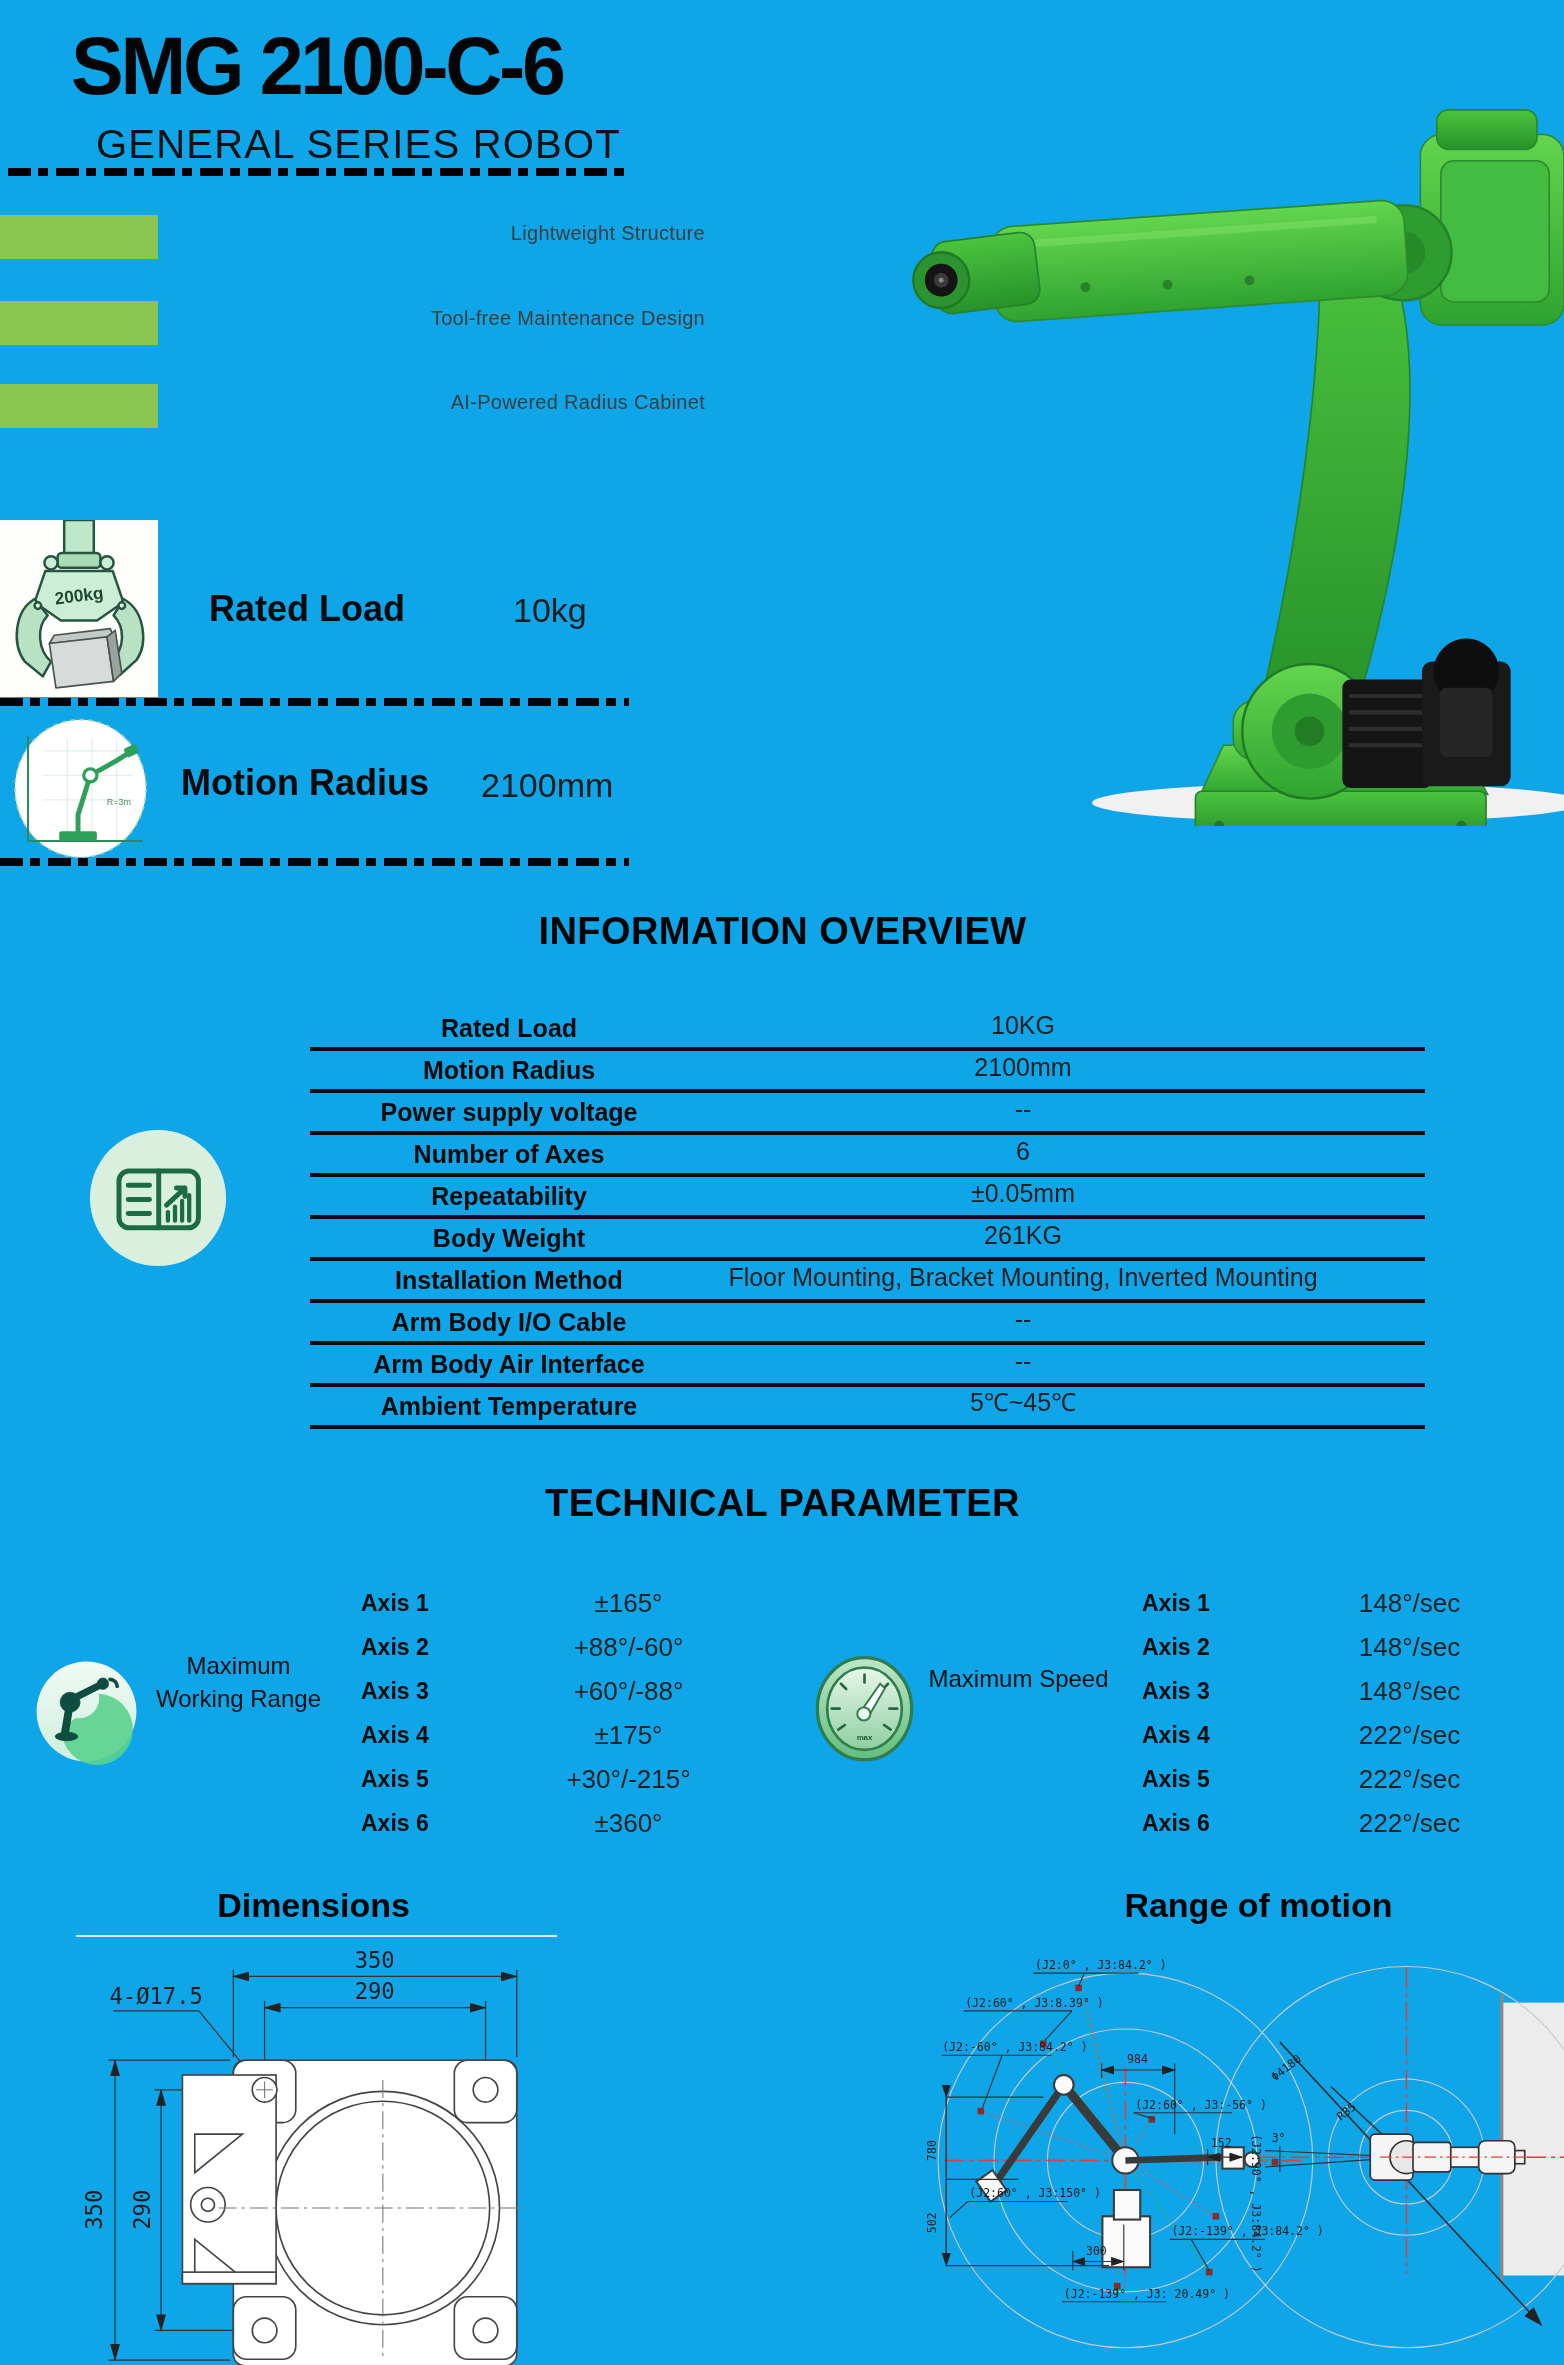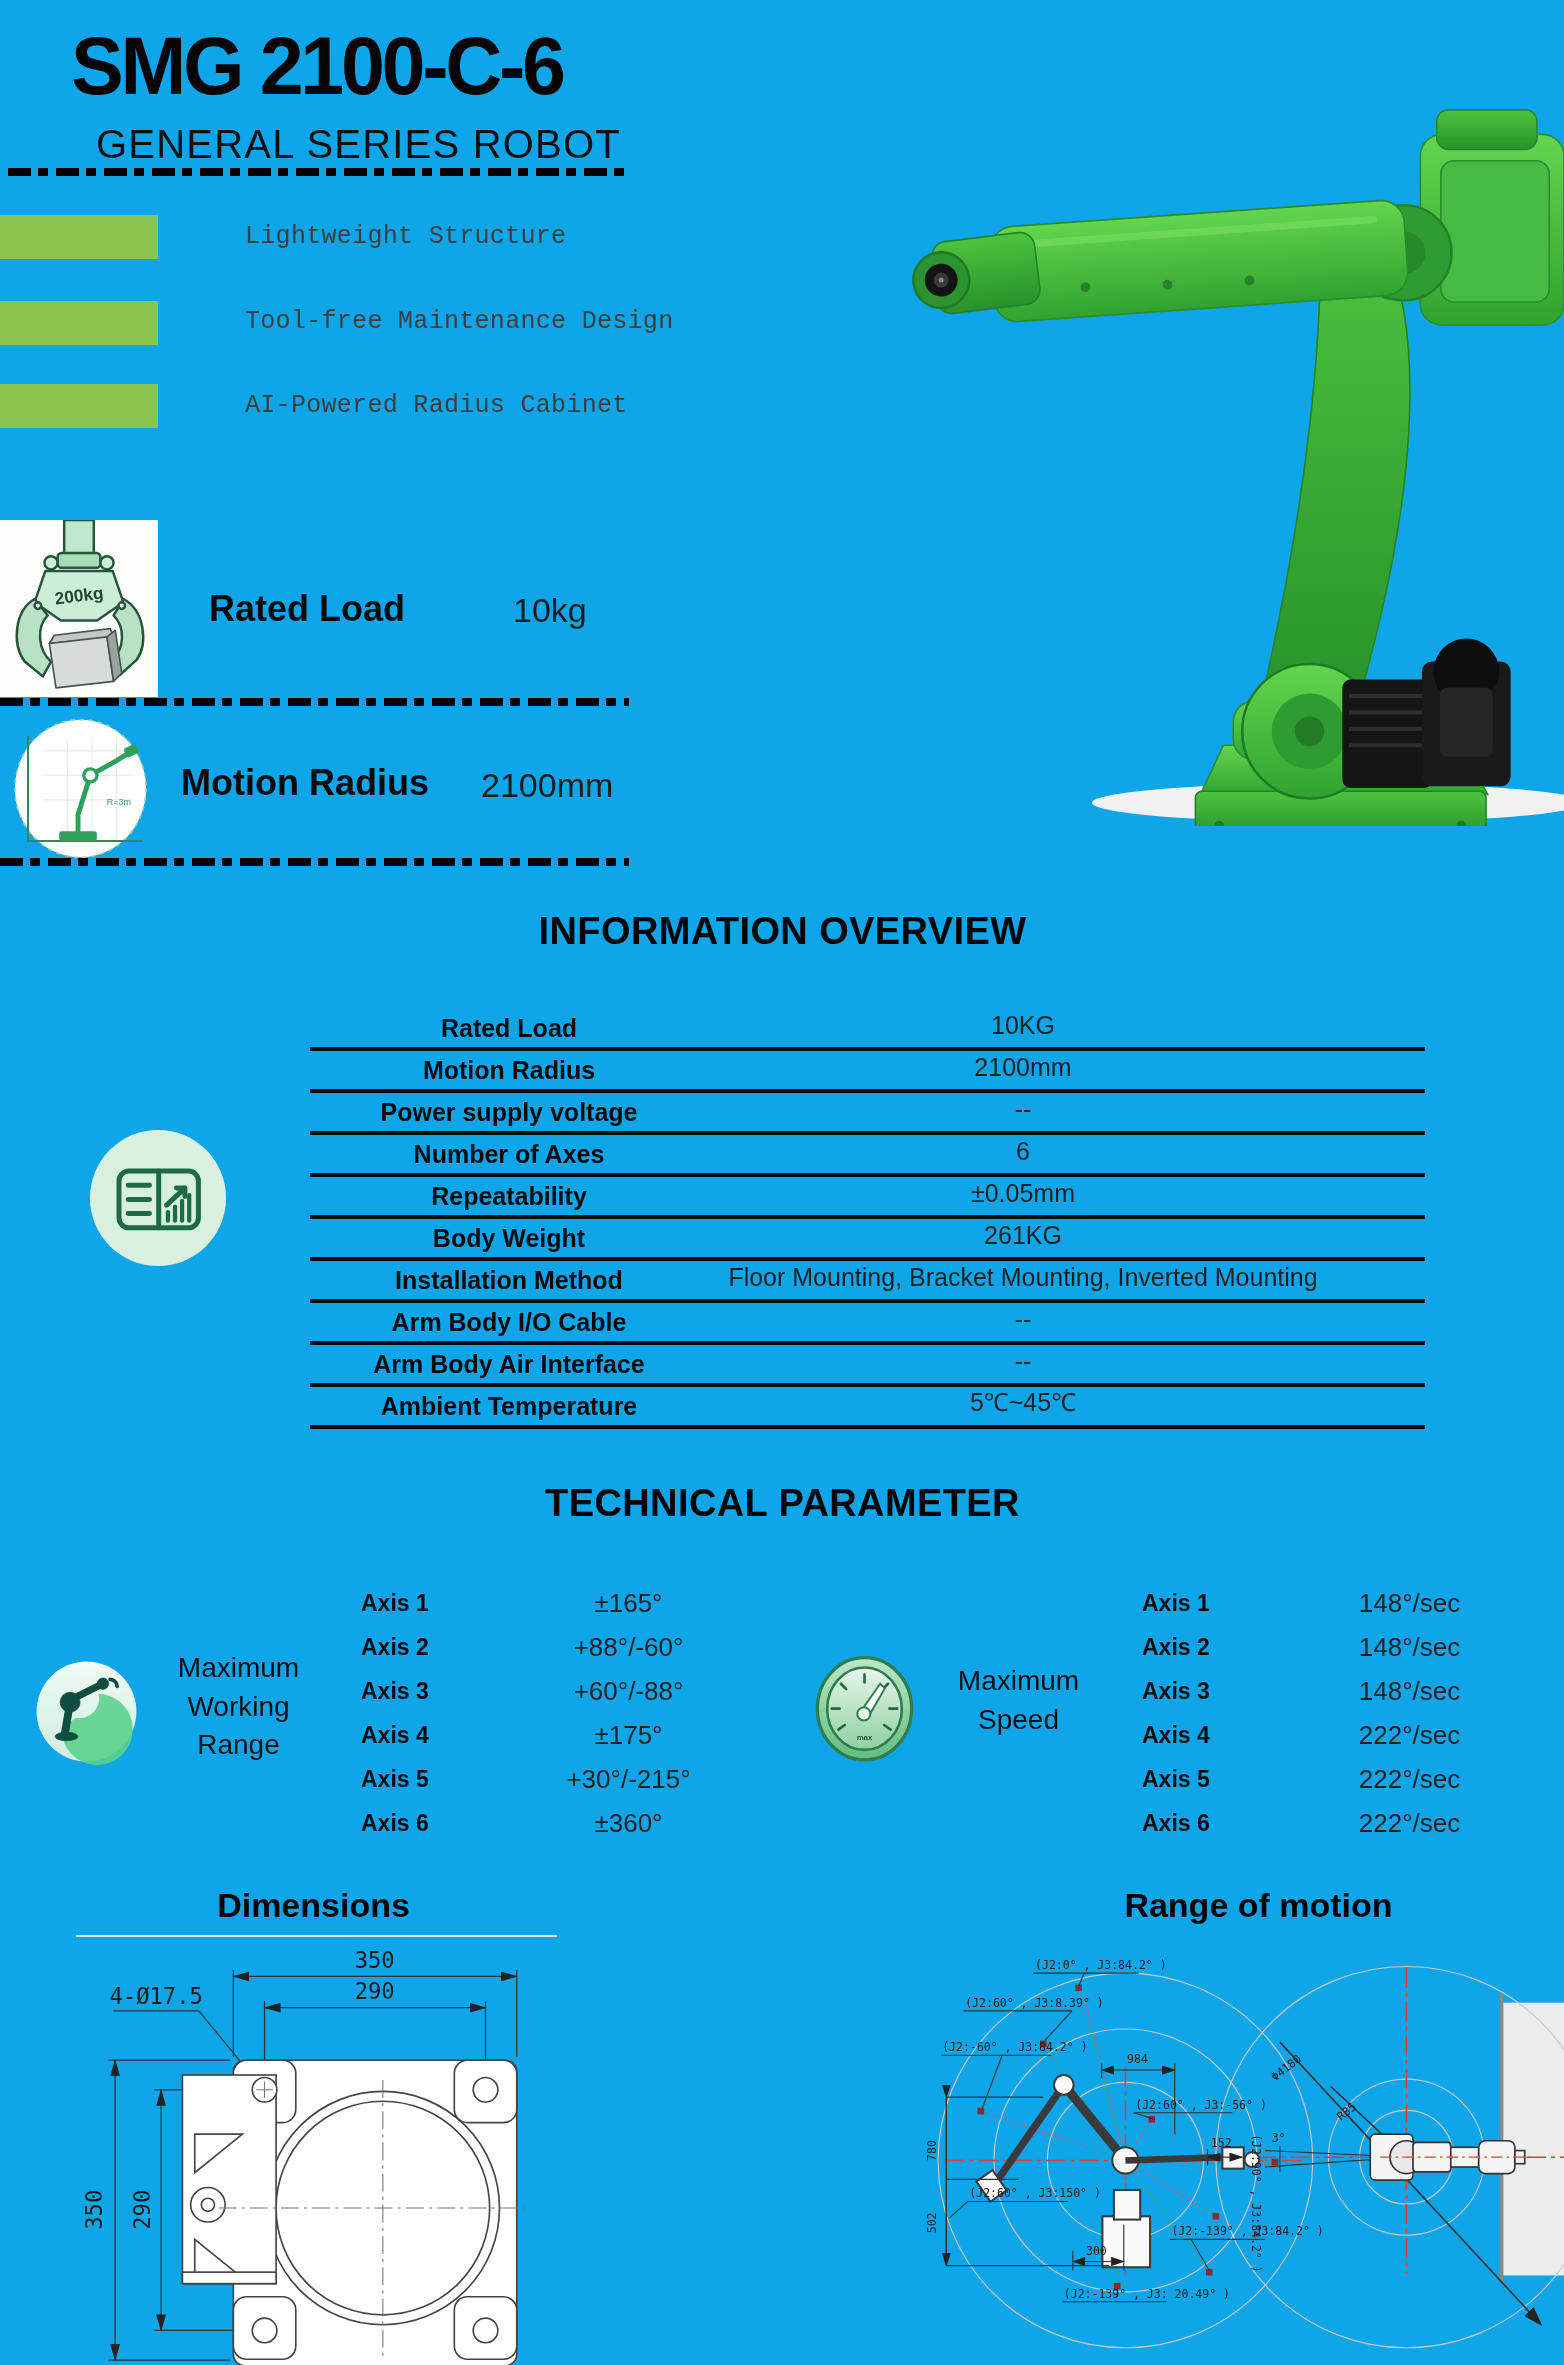--- a/index.html
+++ b/index.html
@@ -12,39 +12,39 @@
          transform:scaleY(1.04);transform-origin:left top;color:#050505;white-space:nowrap;}
   .subtitle{left:96px;top:122px;font-size:40px;letter-spacing:1.2px;color:#101010;white-space:nowrap;}
   .dashline{height:8.2px;background-image:repeating-linear-gradient(90deg,
       #000 0 23px,transparent 23px 30px,#000 30px 40px,transparent 40px 48px);}
   .dl1{left:8.2px;top:168px;width:618px;}
   .dl2{left:0px;top:698px;width:629px;}
   .dl3{left:0px;top:858px;width:629px;}
 
   
   .gbar{left:0;width:158px;height:44px;background:#8AC64F;}
-  .feat{width:460px;left:245px;text-align:left;font-size:25px;color:#3d3d3d;letter-spacing:0.3px;font-family:Liberation Mono, monospace;}
+  .feat{width:460px;left:245px;text-align:right;font-size:20px;color:#3d3d3d;letter-spacing:0.3px;}
 
   
   .hl-label{font-size:36px;font-weight:bold;color:#0a0a0a;white-space:nowrap;}
   .hl-value{font-size:34px;font-weight:400;color:#1c1c1c;white-space:nowrap;}
 
   
   .secheading{left:0;width:1565px;text-align:center;font-size:38px;font-weight:bold;
               letter-spacing:0.4px;color:#050505;}
 
   
   .itable{left:310px;top:1009px;width:1115px;}
   .irow{display:flex;height:38px;border-bottom:4.1px solid #0d0d0d;align-items:flex-end;}
   .ilabel{width:398px;text-align:center;font-size:25px;font-weight:bold;color:#0a0a0a;padding-bottom:4.1px;}
   .ival{flex:1;text-align:center;font-size:25px;font-weight:400;color:#1f1f1f;
         padding-bottom:7.4px;padding-right:87px;}
 
   
-  .tp-head{font-size:28px;color:#101010;text-align:center;line-height:1.38;}
+  .tp-head{font-size:24px;color:#101010;text-align:center;line-height:1.38;}
   .axes{display:flex;flex-direction:column;}
   .axrow{display:flex;height:44px;align-items:center;}
   .axname{width:140px;font-size:23px;font-weight:600;color:#0c0c0c;}
   .axval{width:255px;text-align:center;font-size:26px;font-weight:400;color:#222;}
 
   
   .subheading{font-size:34px;font-weight:bold;color:#050505;text-align:center;width:411px;}
   .thinline{left:76px;top:1935px;width:481px;height:1.6px;background:#e2e2e2;}
 
   .cad{font-family:"DejaVu Sans Mono",monospace;}

